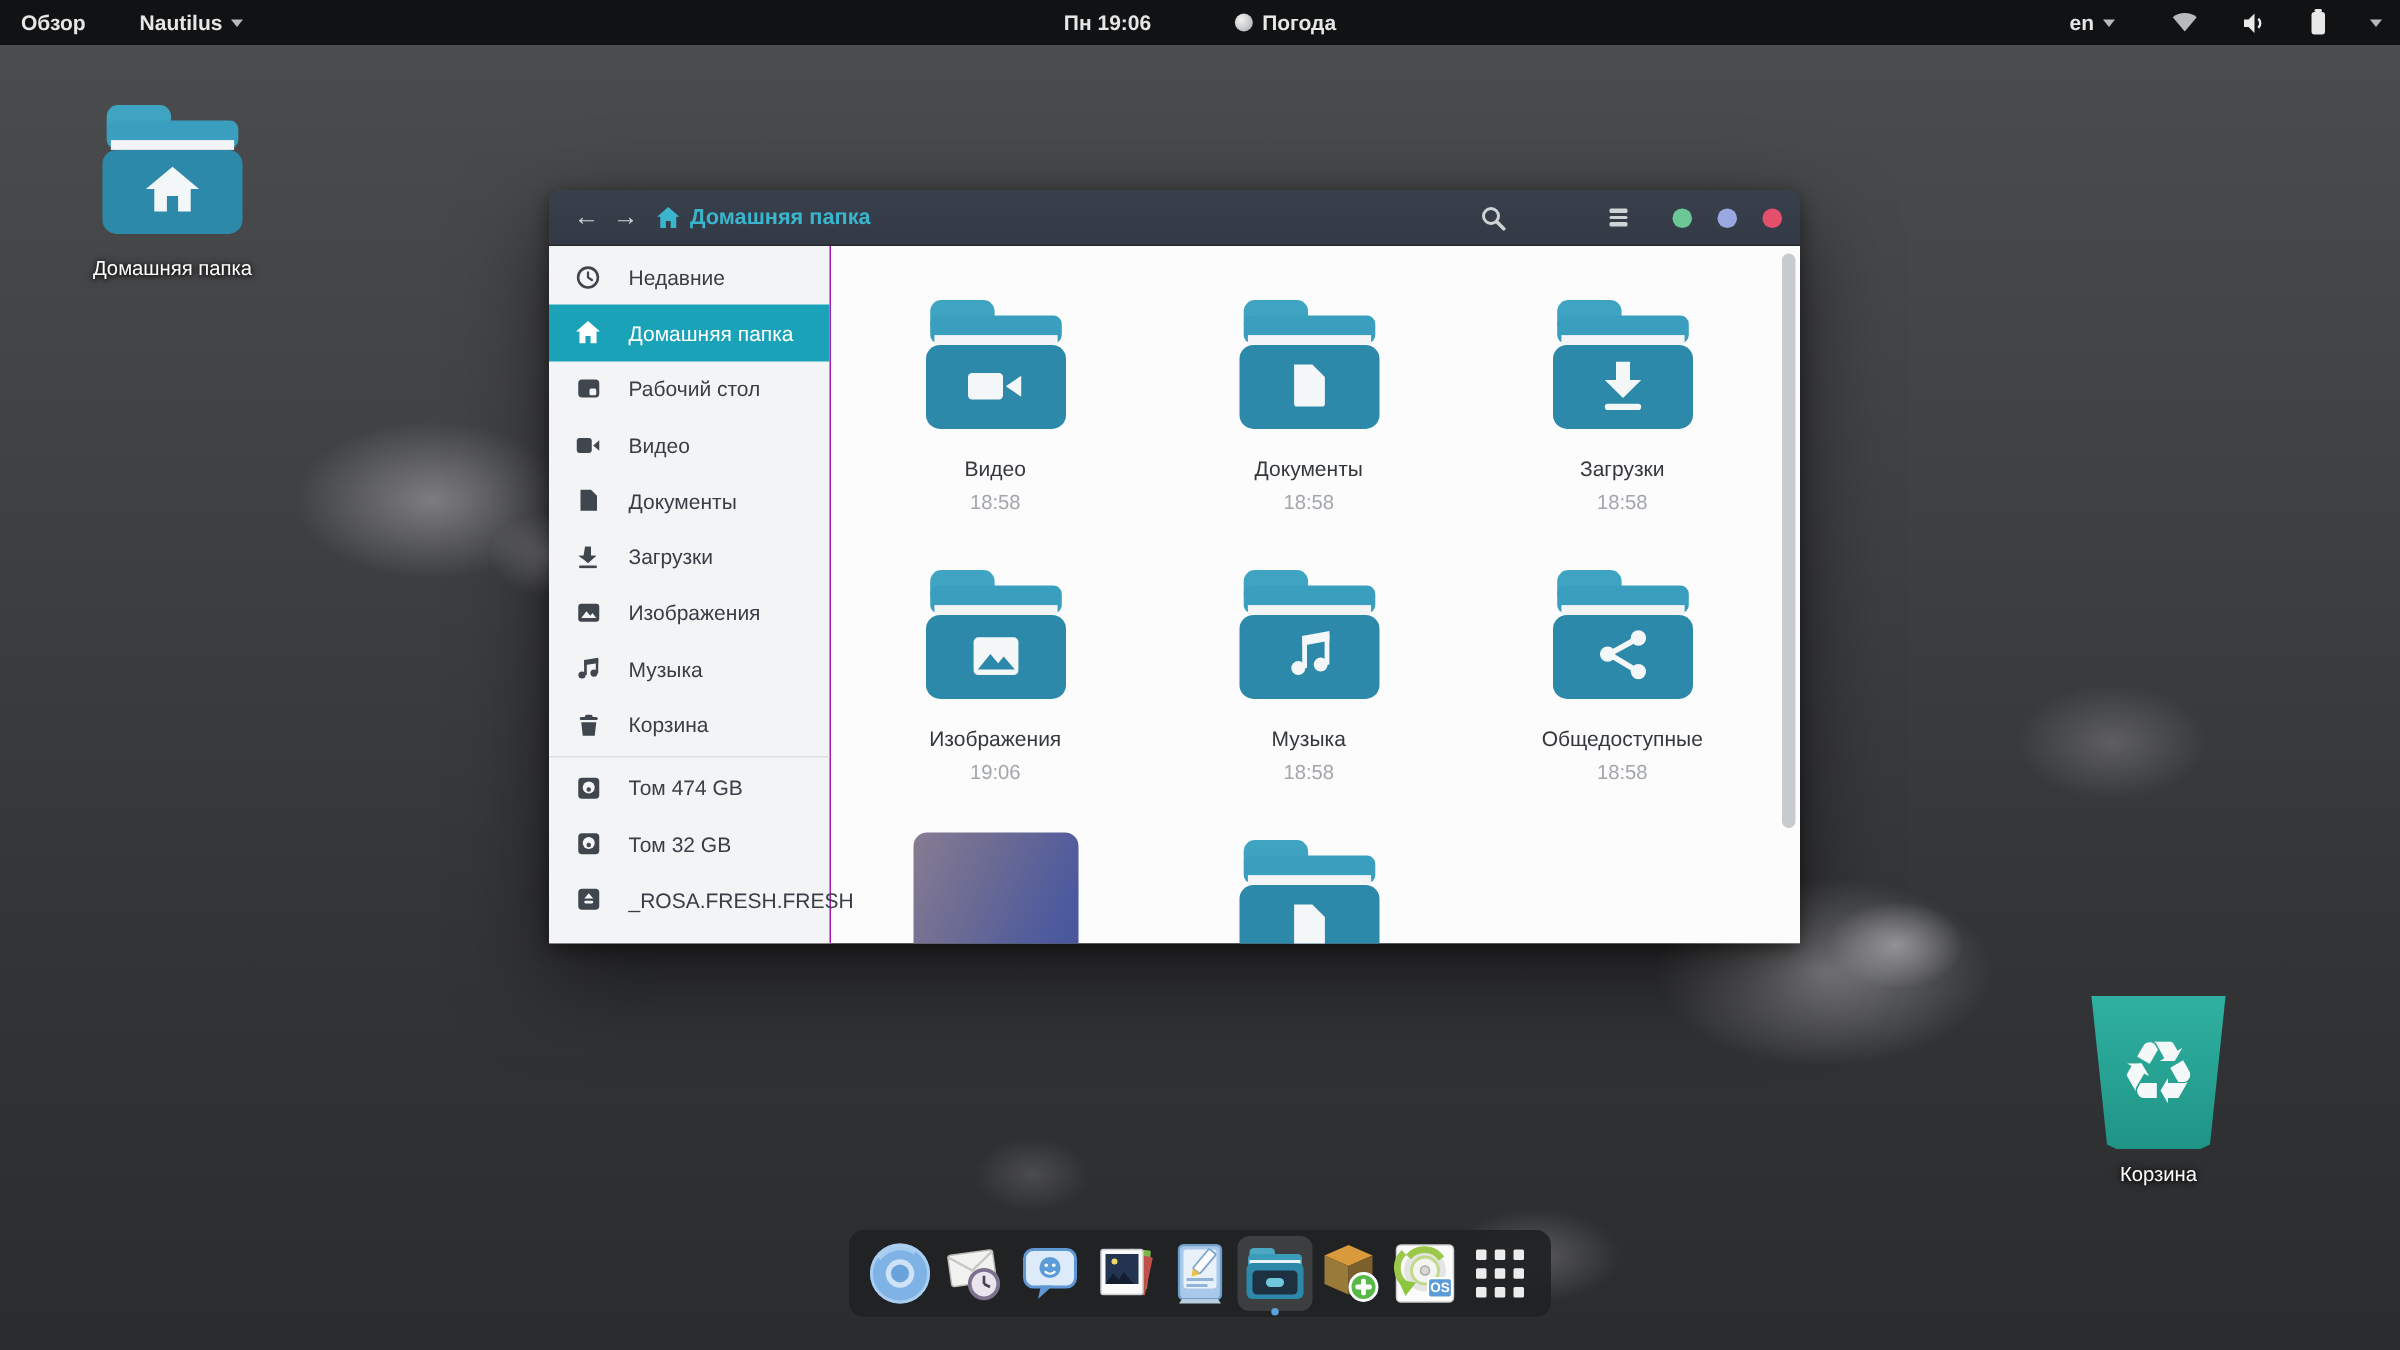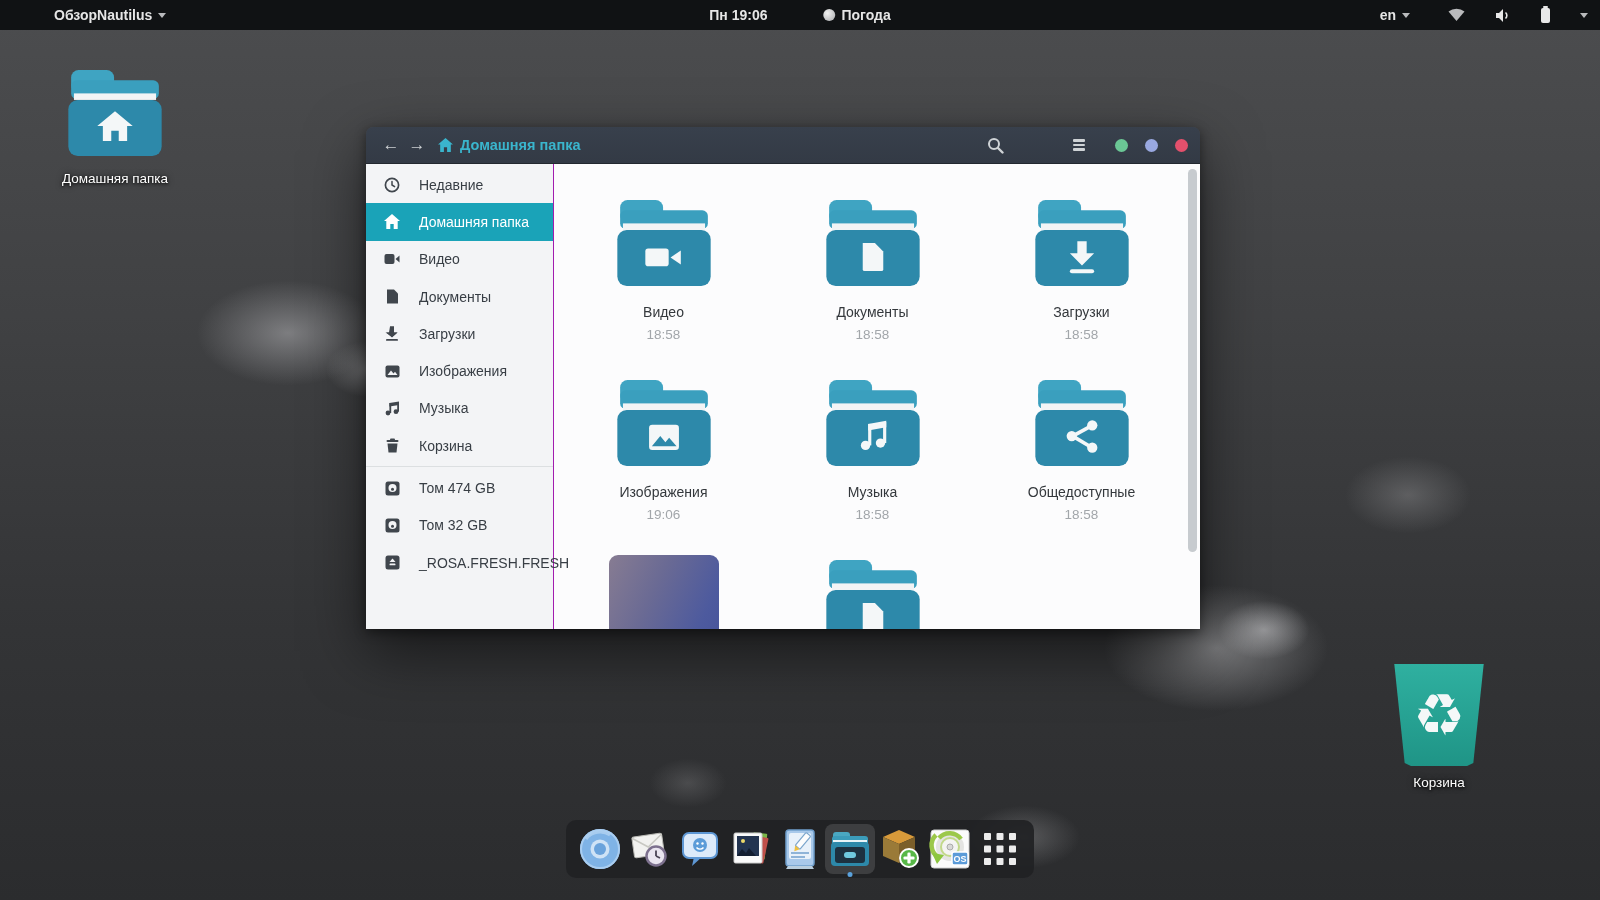--- a/index.html
+++ b/index.html
@@ -17,21 +17,21 @@
       radial-gradient(ellipse 90px 55px at 88% 55%, rgba(150,150,152,.40), transparent 70%),
       radial-gradient(ellipse 80px 45px at 64% 93%, rgba(160,160,162,.38), transparent 70%),
       radial-gradient(ellipse 55px 35px at 43% 87%, rgba(140,140,142,.30), transparent 70%),
       linear-gradient(180deg,#4c4d4f 0%,#404143 35%,#333436 70%,#2b2c2e 100%);
   }
 
   
   .topbar { position:absolute; top:0; left:0; width:100%; height:30px;
     background:#101214; color:#e6e6e6; display:flex; align-items:center;
     font-size:14px; font-weight:700; z-index:50; }
-  .topbar .left { display:flex; align-items:flex-start; padding-left:14px;margin-left:40px; }
+  .topbar .left { display:flex; align-items:flex-start; gap:36px; padding-left:14px; }
   .topbar .center { position:absolute; left:50%; transform:translateX(-50%);
     display:flex; align-items:center; gap:56px; }
   .topbar .right { position:absolute; right:12px; display:flex; align-items:center; gap:30px; }
   .tb-item { display:flex; align-items:center; gap:6px; cursor:default; }
   .caret-down { width:0; height:0; border-left:4px solid transparent;
     border-right:4px solid transparent; border-top:5px solid #b9babc; margin-top:1px; }
   .weather-dot { width:12px; height:12px; border-radius:50%;
     background:radial-gradient(circle at 35% 35%, #f2f2f2, #b9babc 75%); }
   .battery { width:9px; height:15px; background:#e8e8e8; border-radius:2px; position:relative; }
   .battery::before { content:""; position:absolute; top:-2px; left:2px; width:5px; height:2px;
@@ -237,20 +237,29 @@
 
         <div class="sb-row selected">
           <span class="sb-ic">
             <svg width="16" height="15" viewBox="0 0 16 15">
               <path d="M8 0 L16 7 h-2.3 v8 H9.7 V10 H6.3 v5 H2.3 V7 H0 Z" fill="#ffffff"></path>
             </svg>
             </span>
           <span>Домашняя папка</span>
         </div>
 
+        <div class="sb-row">
+          <span class="sb-ic">
+            <svg width="15" height="14" viewBox="0 0 15 14">
+              <rect x="0.5" y="1" width="14" height="12" rx="2.5" fill="#40464d"></rect>
+              <rect x="8" y="7" width="4.5" height="4.5" rx="1" fill="#f3f4f6"></rect>
+            </svg>
+            </span>
+          <span>Рабочий стол</span>
+        </div>
 
         <div class="sb-row">
           <span class="sb-ic">
             <svg width="16" height="12" viewBox="0 0 16 12">
               <rect x="0.5" y="1" width="10" height="10" rx="2" fill="#40464d"></rect>
               <path d="M11.5 6 L15.5 2.5 v7 Z" fill="#40464d"></path>
             </svg>
             </span>
           <span>Видео</span>
         </div>

